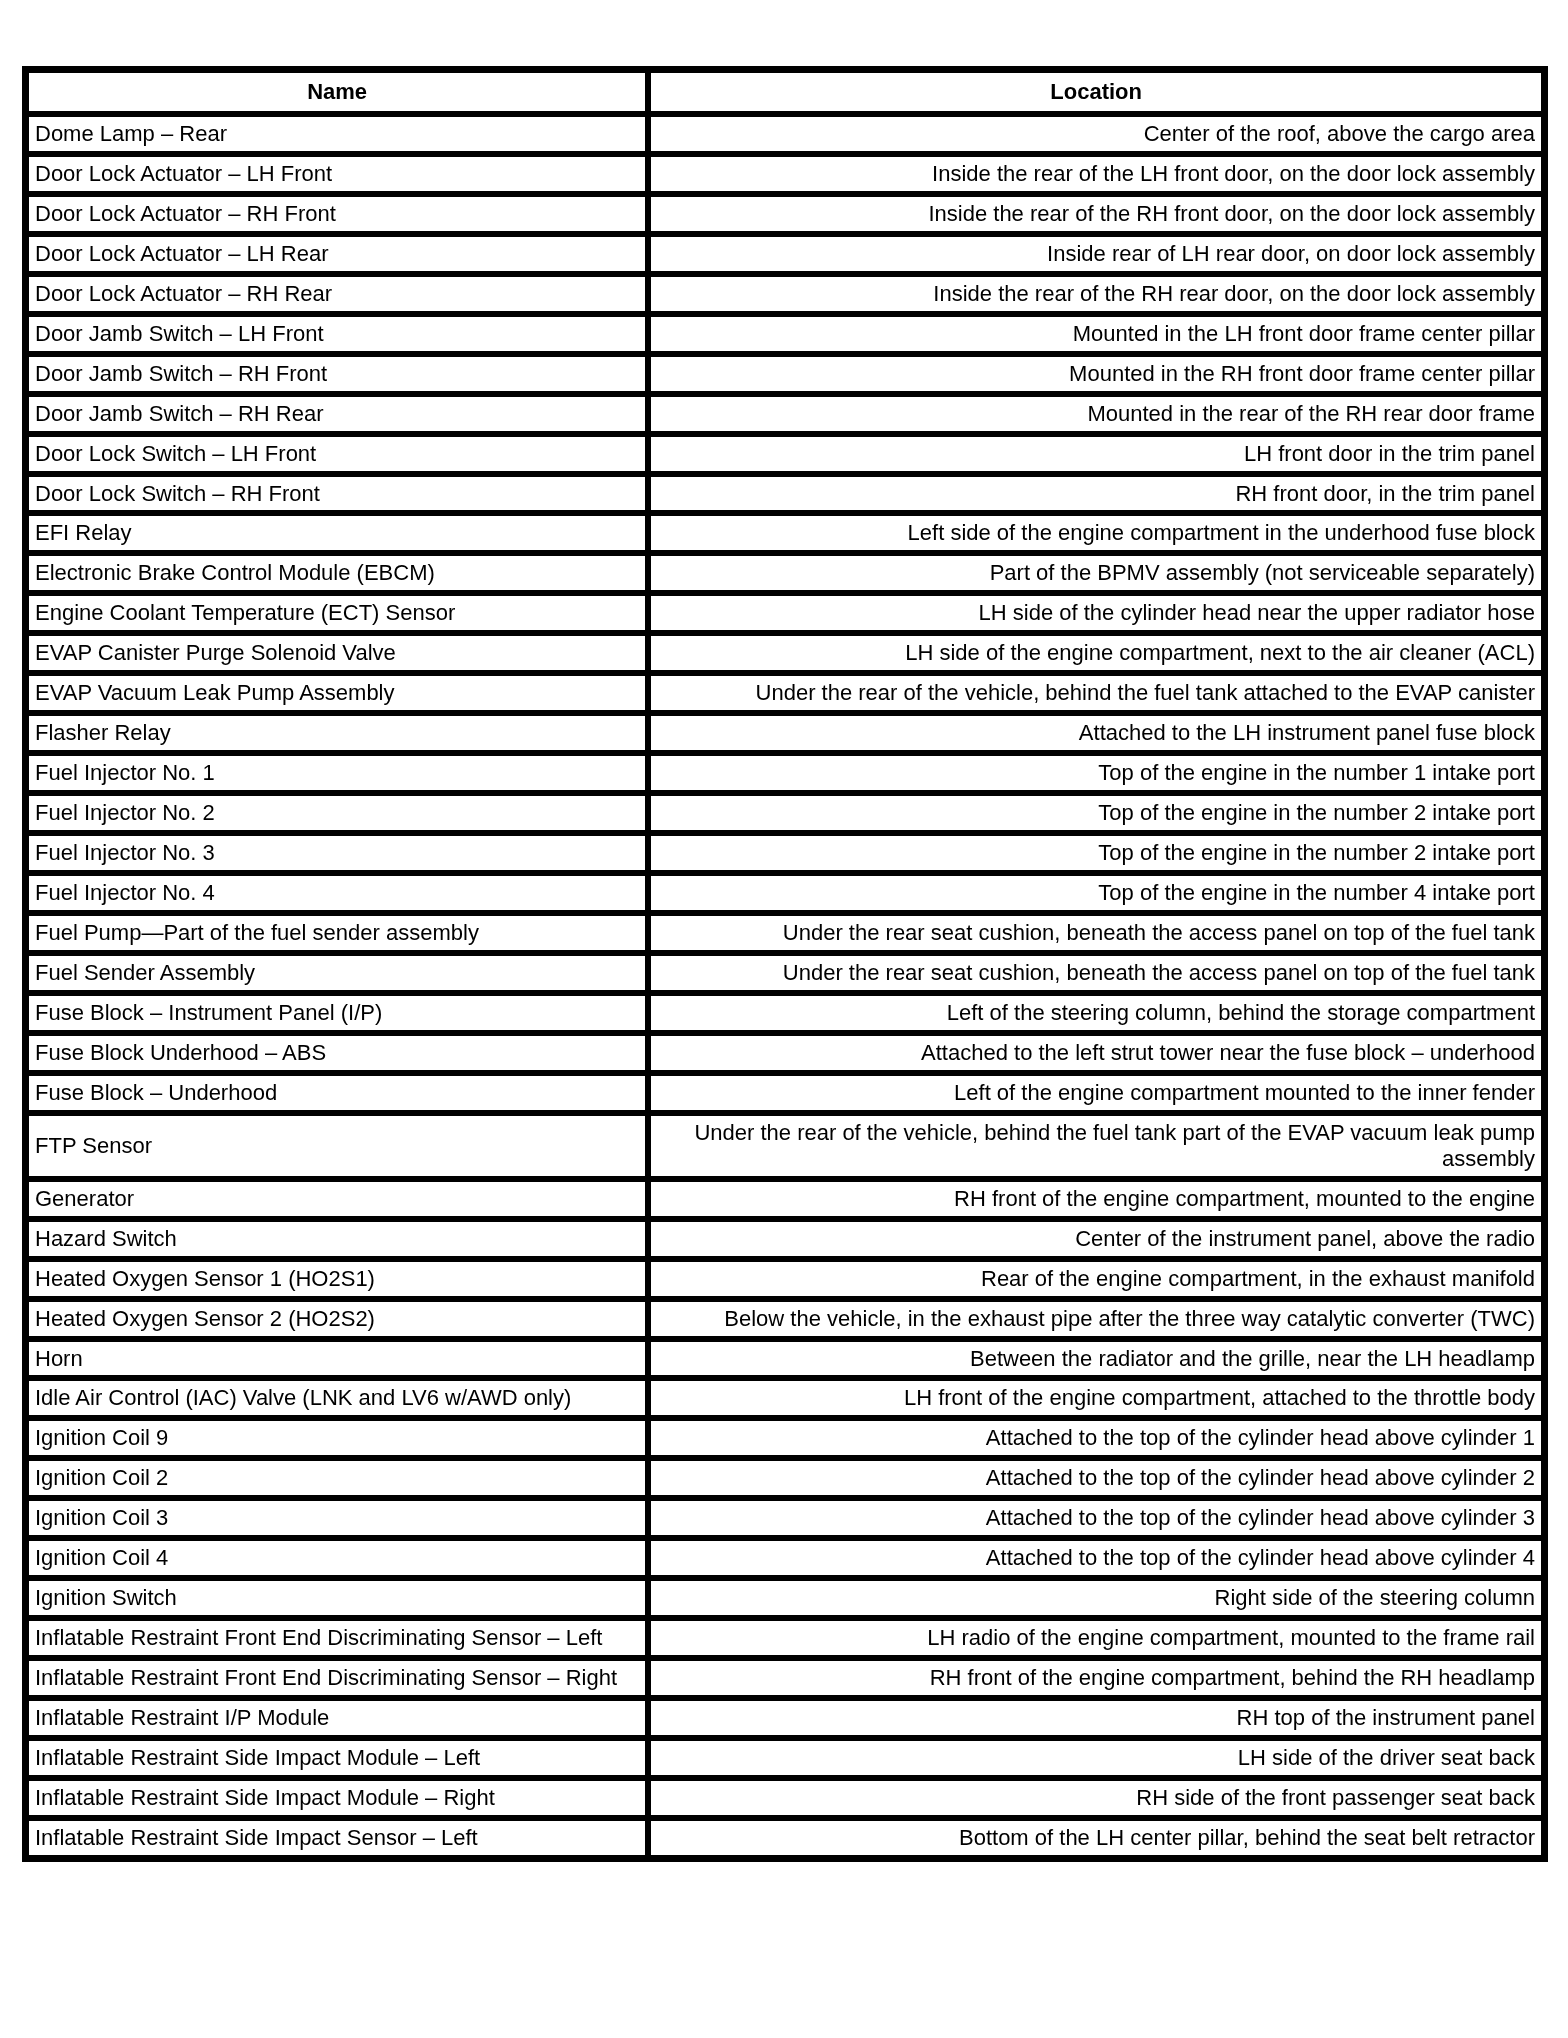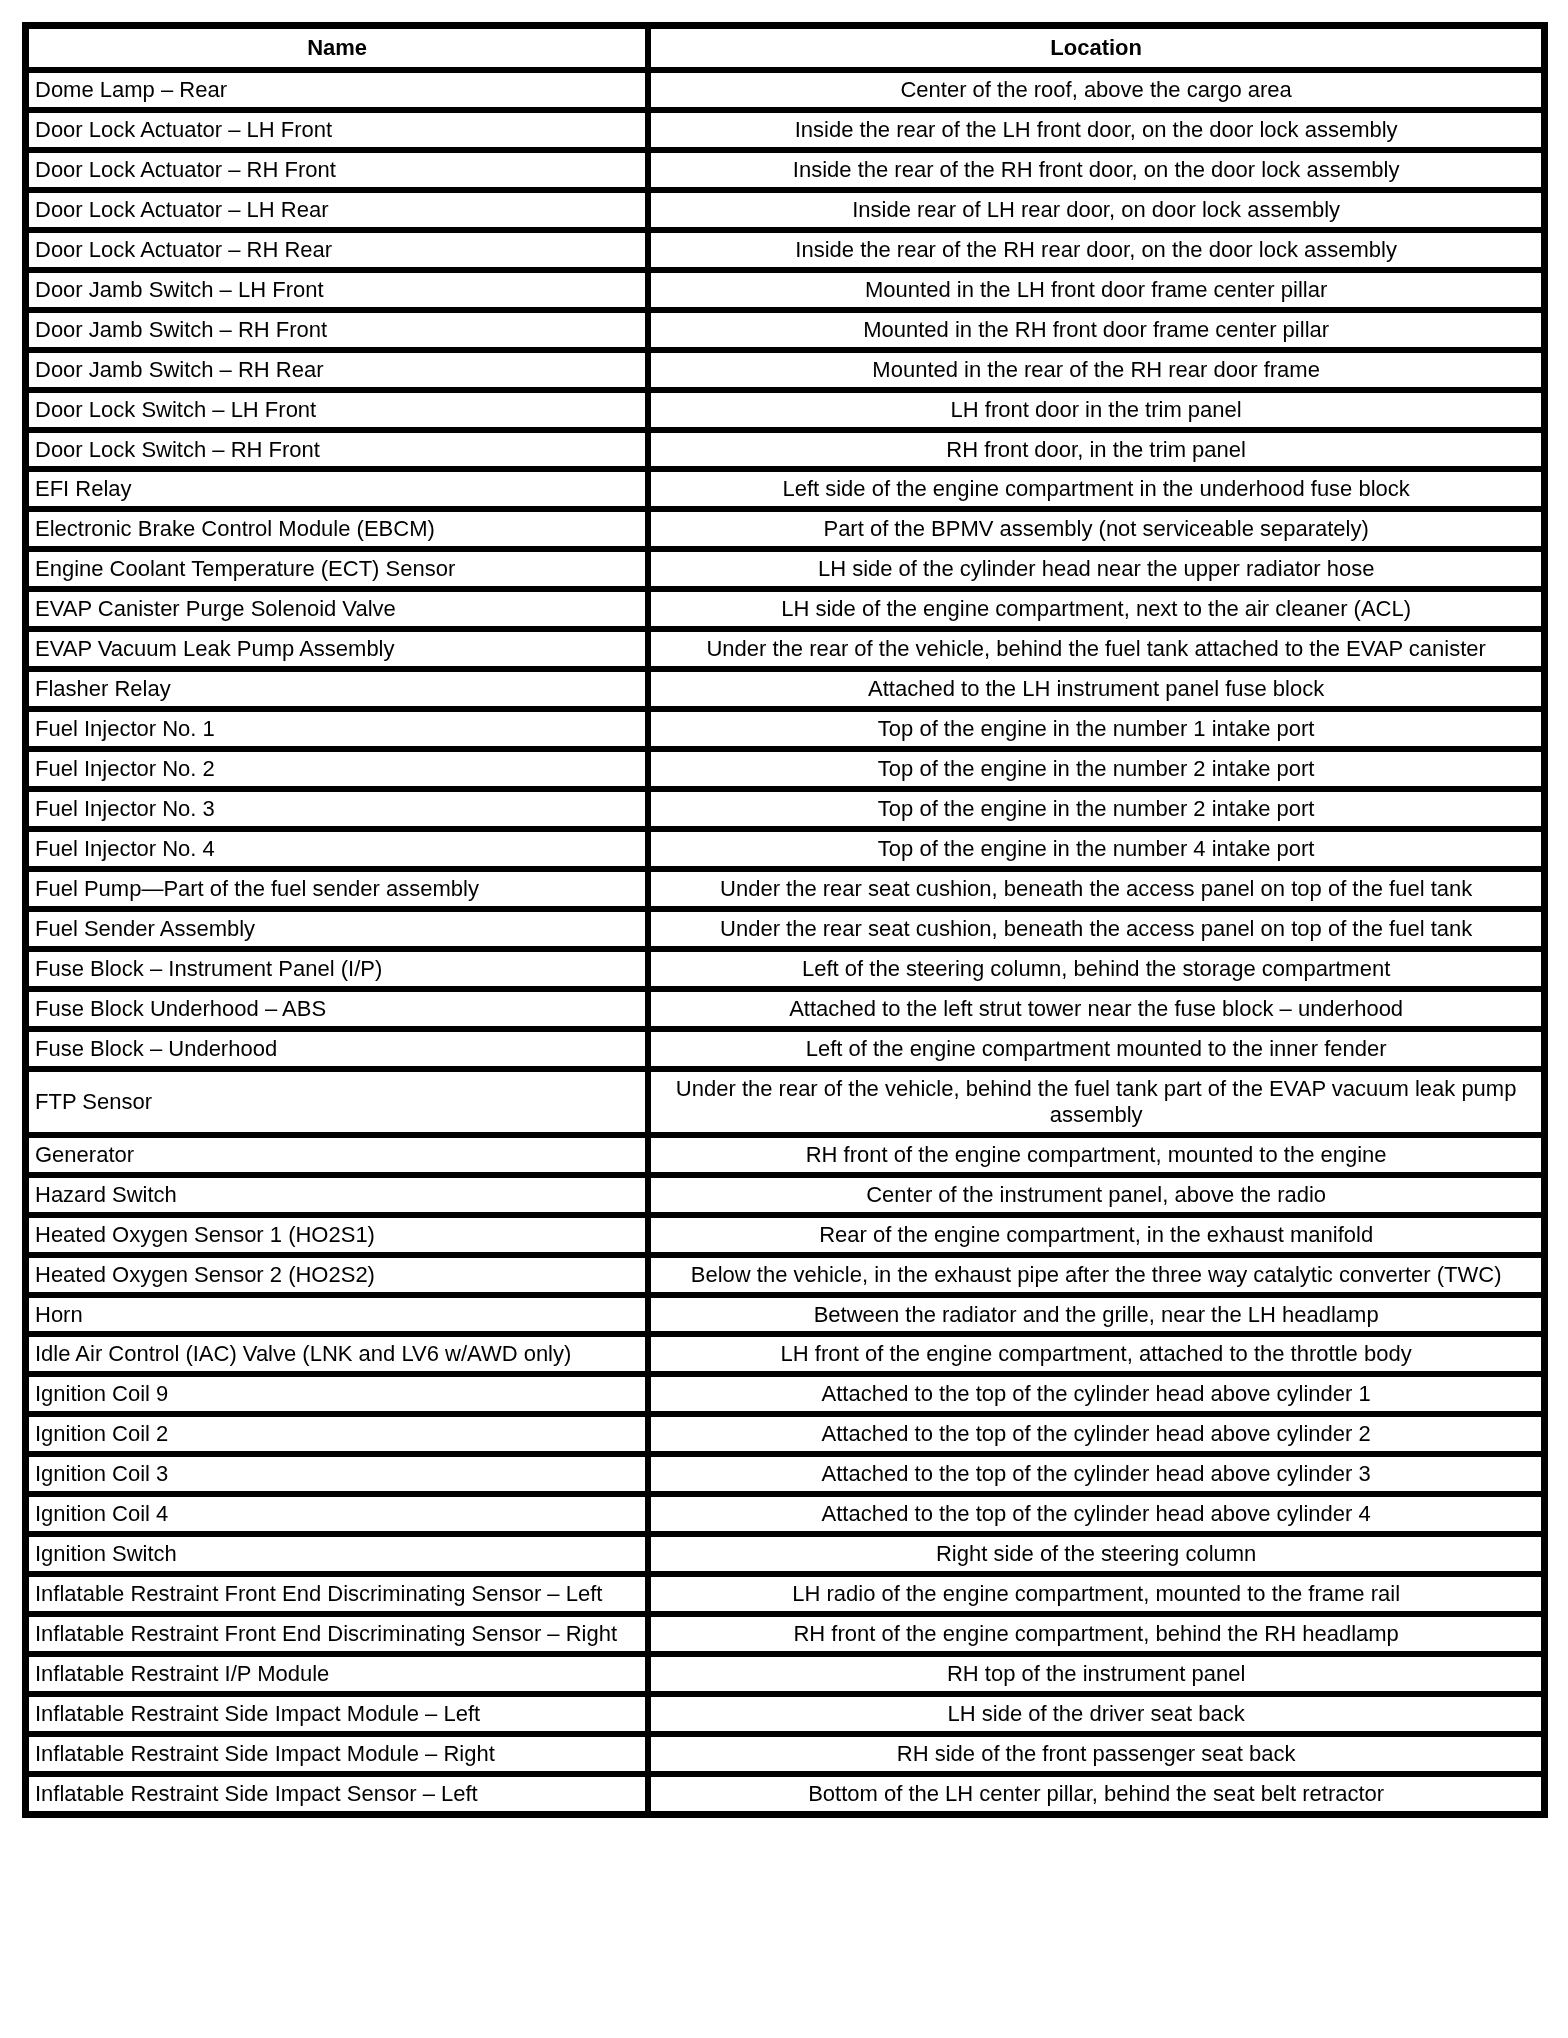--- a/index.html
+++ b/index.html
@@ -15,20 +15,21 @@
     min-height: 2038px;
   }
   .page {
     padding: 22px 20px 0 22px;
   }
   table.loc-table {
     border-collapse: collapse;
     table-layout: fixed;
     width: 1526px;
     border: 7px solid #000;
+    margin-top: 44px;
   }
   table.loc-table th,
   table.loc-table td {
     border: 6px solid #000;
     font-size: 22px;
     line-height: 1.18;
     padding: 4px 6px;
     vertical-align: middle;
     overflow-wrap: break-word;
   }
@@ -36,21 +37,21 @@
     font-weight: bold;
     text-align: center;
     padding: 6px 6px;
   }
   col.col-name { width: 41%; }
   col.col-location { width: 59%; }
   td.name-cell {
     text-align: left;
   }
   td.location-cell {
-    text-align: center;
+    text-align: right;
     padding-left: 7px;
   }
 </style>
 </head>
 <body>
 
 <div class="page">
   <table class="loc-table">
     <colgroup>
       <col class="col-name">

